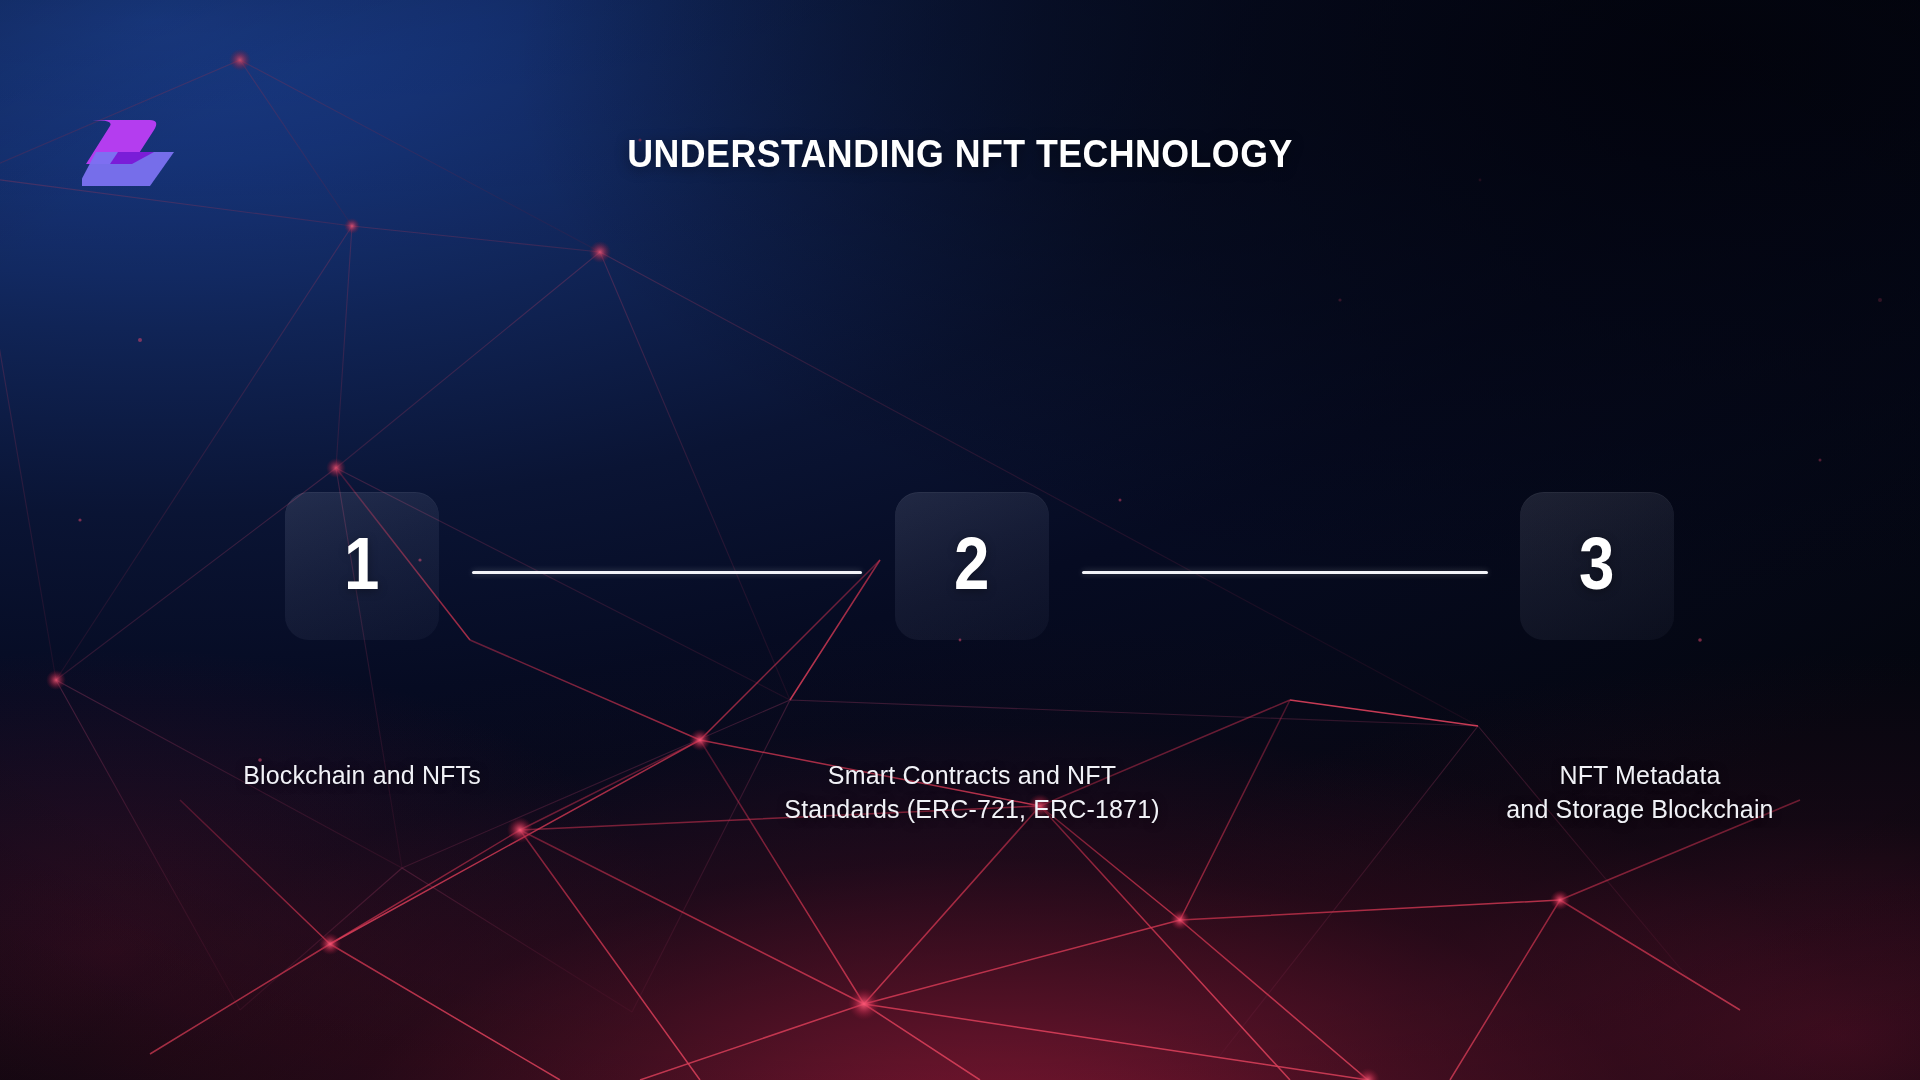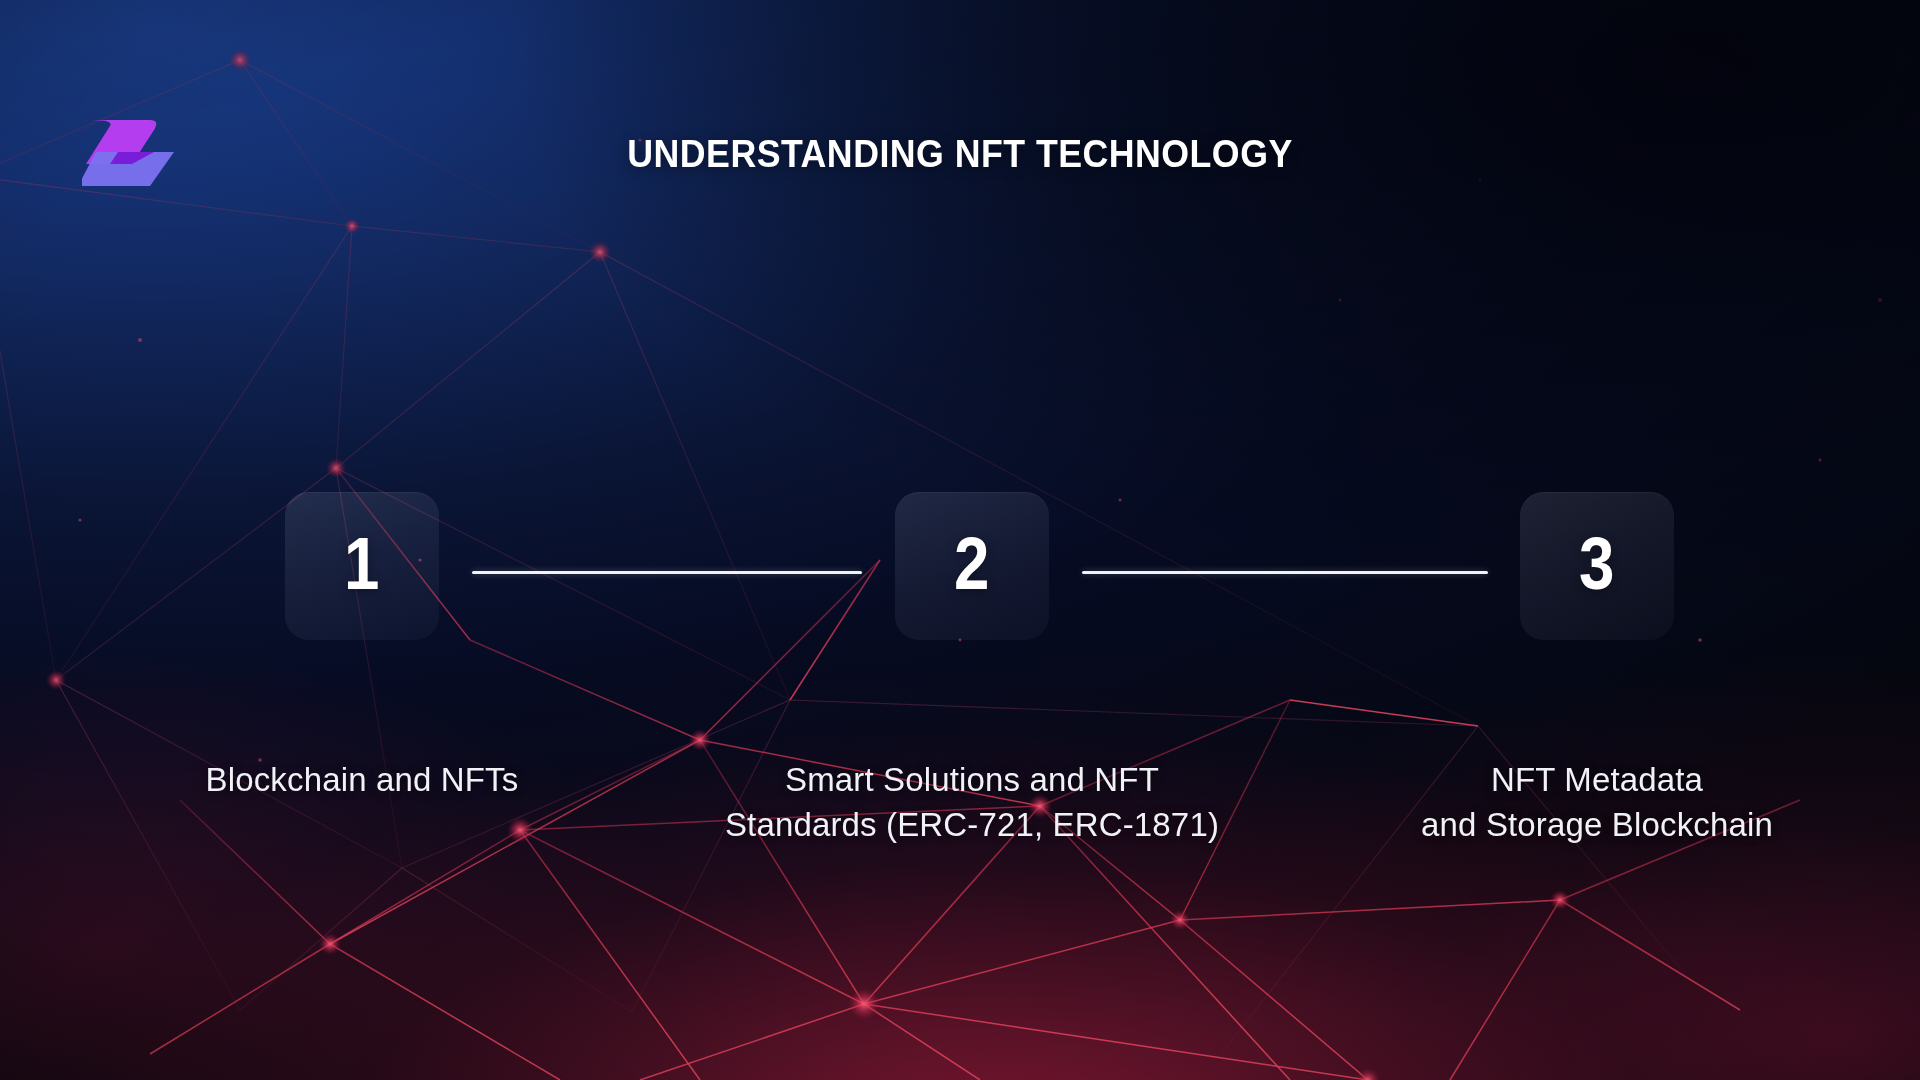--- a/index.html
+++ b/index.html
@@ -91,21 +91,21 @@
     height:3px;
     background:#f2f3f8;
     border-radius:2px;
     box-shadow:0 0 6px rgba(255,255,255,0.25);
   }
 
   .step-caption {
     position:absolute;
     text-align:center;
     color:#f1f2f7;
-    font-size:33px;
+    font-size:25px;
     line-height:1.36;
     letter-spacing:0.15px;
     text-shadow:0 1px 8px rgba(0,0,0,0.5);
   }
 </style>
 </head>
 <body>
 
 <div class="slide">
 
@@ -216,23 +216,23 @@
 
     <div class="step-box" style="left:1520px; top:492px;">
       <span class="step-num">3</span>
     </div>
 
     <div class="step-caption" style="left:112px; top:758px; width:500px;">
       <div>Blockchain and NFTs</div>
     </div>
 
     <div class="step-caption" style="left:722px; top:758px; width:500px;">
-      <div>Smart Solutions and NFT</div>
+      <div>Smart Contracts and NFT</div>
       <div>Standards (ERC-721, ERC-1871)</div>
     </div>
 
-    <div class="step-caption" style="left:1347px; top:758px; width:500px;">
+    <div class="step-caption" style="left:1390px; top:758px; width:500px;">
       <div>NFT Metadata</div>
       <div>and Storage Blockchain</div>
     </div>
 
   </div>
 </div>
 
 </body></html>

